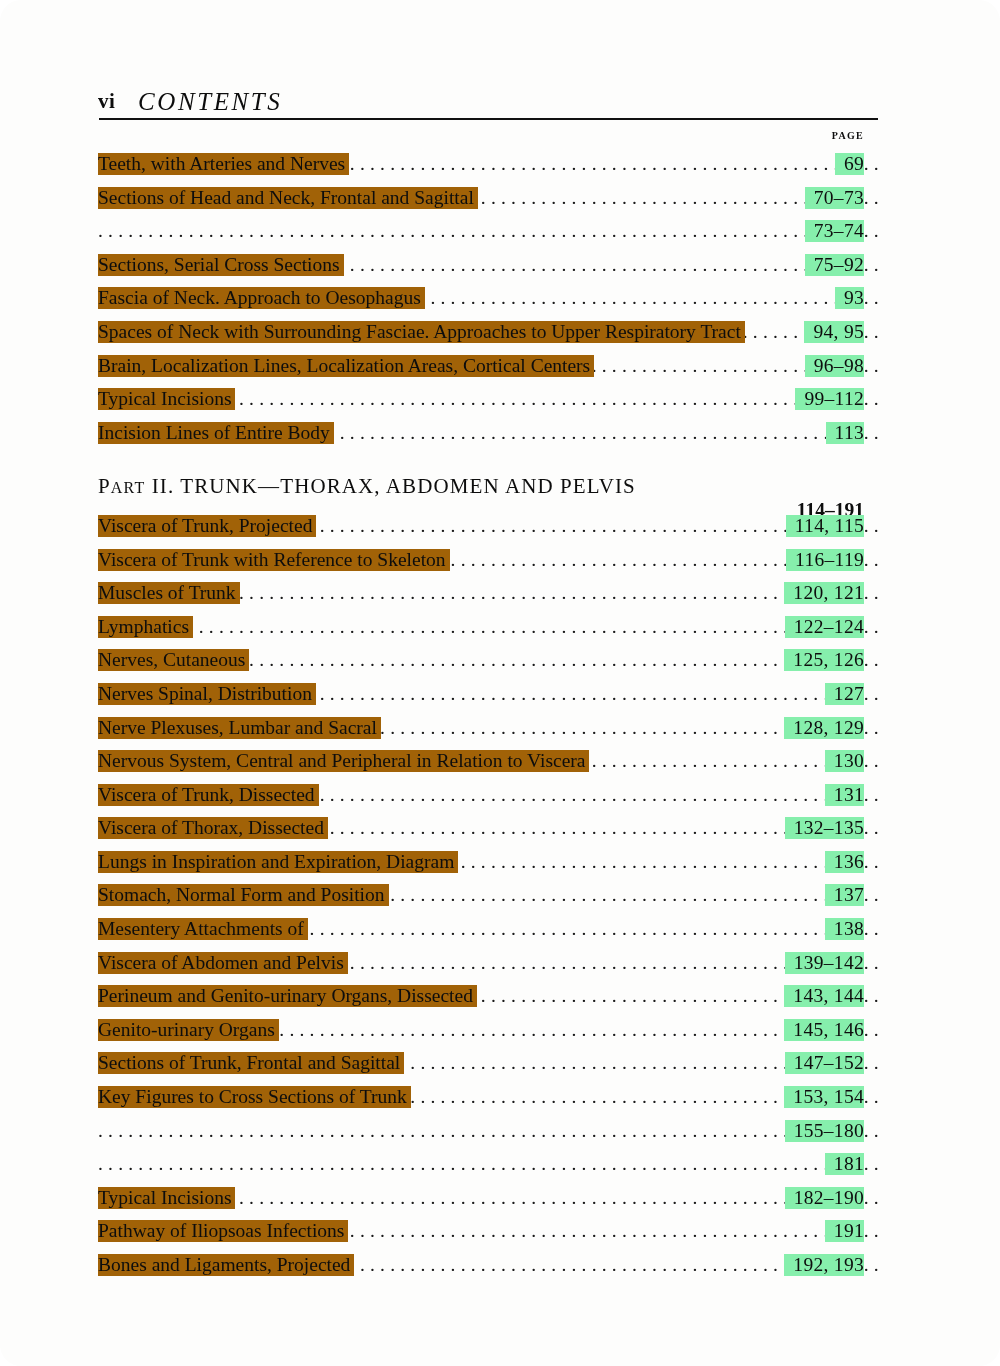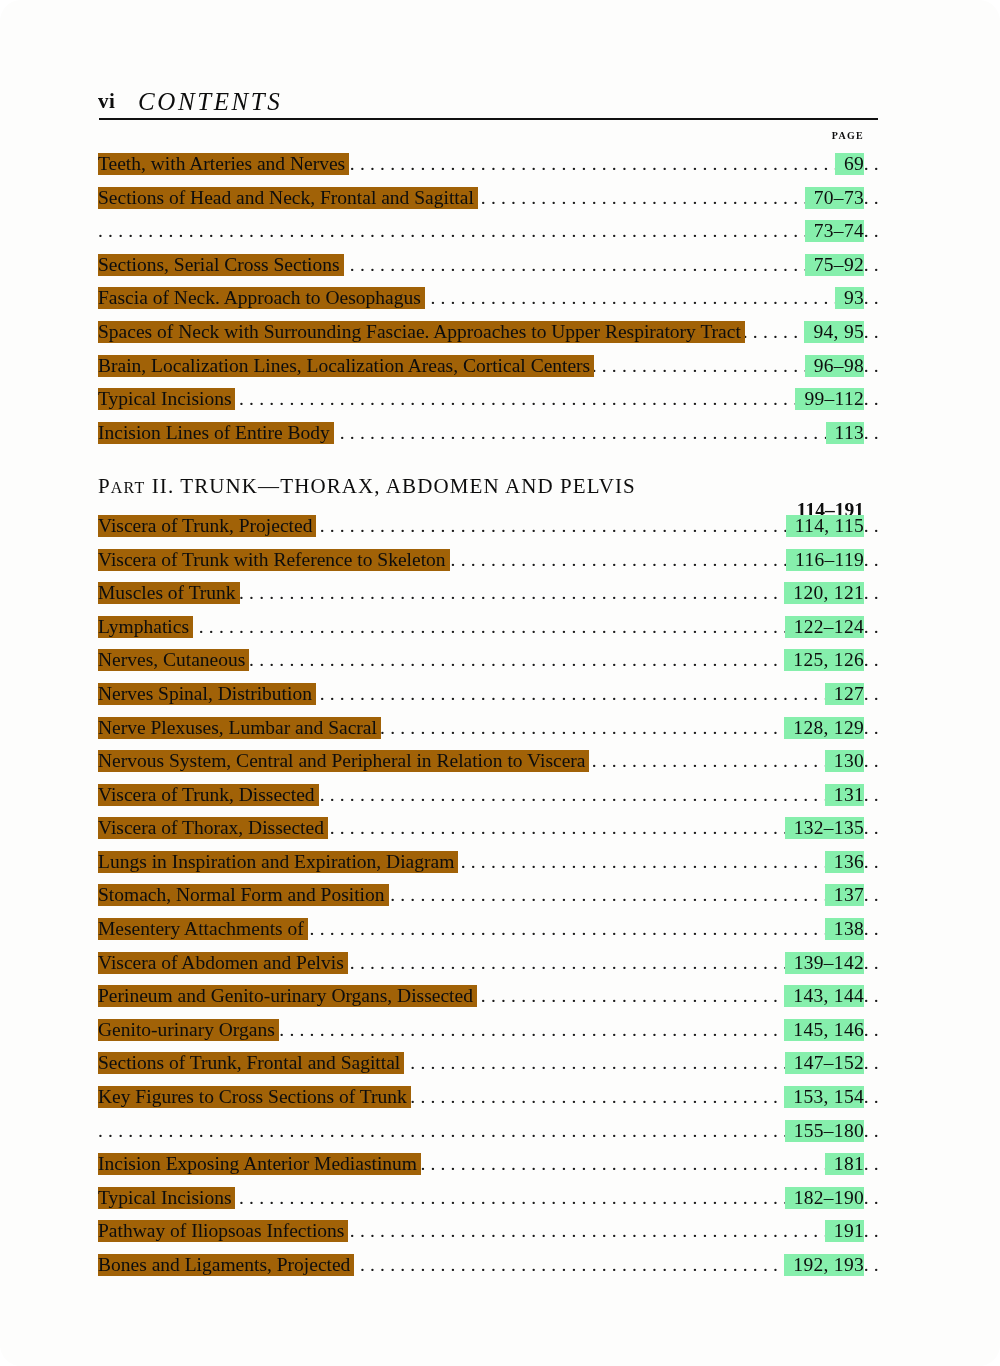--- a/index.html
+++ b/index.html
@@ -306,21 +306,20 @@
           <div class="leader">........................................................................................................................................................................................................</div>
           <span class="title">Key Figures to Cross Sections of Trunk</span>
           <span class="pageno">153, 154</span>
         </div>
         <div class="entry">
           <div class="leader">........................................................................................................................................................................................................</div>
           <span class="pageno">155–180</span>
         </div>
         <div class="entry">
           <div class="leader">........................................................................................................................................................................................................</div>
-          <span class="title">Incision Exposing Anterior Mediastinum</span>
           <span class="pageno">181</span>
         </div>
         <div class="entry">
           <div class="leader">........................................................................................................................................................................................................</div>
           <span class="title">Typical Incisions</span>
           <span class="pageno">182–190</span>
         </div>
         <div class="entry">
           <div class="leader">........................................................................................................................................................................................................</div>
           <span class="title">Pathway of Iliopsoas Infections</span>

